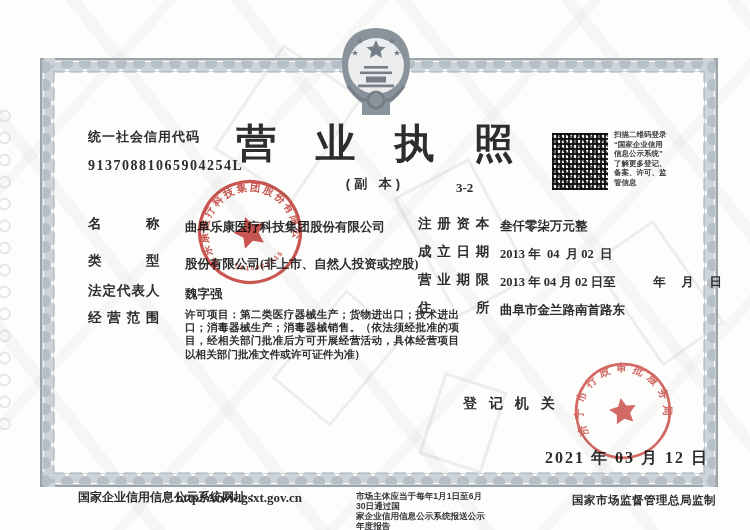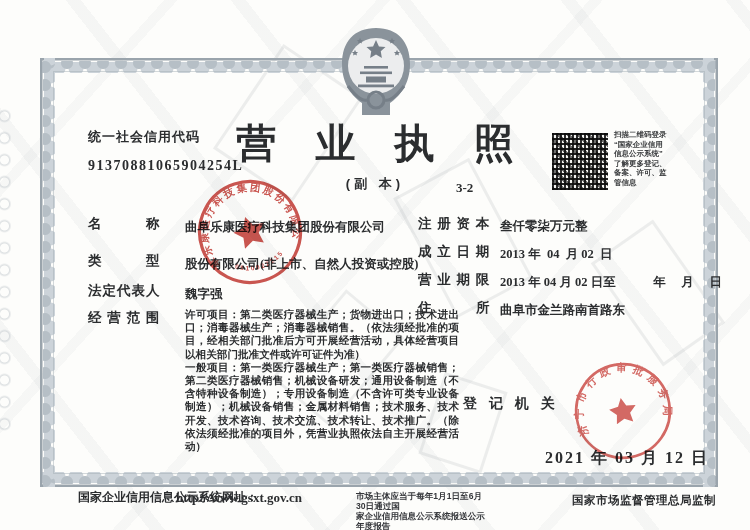--- a/index.html
+++ b/index.html
@@ -132,21 +132,20 @@
 
   <div class="lbl" style="left:88px;top:252px;">类　　　型</div>
   <div class="val" style="left:185px;top:256px;">股份有限公司(非上市、自然人投资或控股)</div>
 
   <div class="lbl" style="left:88px;top:282px;">法定代表人</div>
   <div class="val" style="left:185px;top:286px;">魏字强</div>
 
   <div class="lbl" style="left:88px;top:309px;">经 营 范 围</div>
   <div class="scope">
     <p>许可项目：第二类医疗器械生产；货物进出口；技术进出口；消毒器械生产；消毒器械销售。（依法须经批准的项目，经相关部门批准后方可开展经营活动，具体经营项目以相关部门批准文件或许可证件为准）</p>
-    <p>一般项目：第一类医疗器械生产；第一类医疗器械销售；第二类医疗器械销售；机械设备研发；通用设备制造（不含特种设备制造）；专用设备制造（不含许可类专业设备制造）；机械设备销售；金属材料销售；技术服务、技术开发、技术咨询、技术交流、技术转让、技术推广。（除依法须经批准的项目外，凭营业执照依法自主开展经营活动）</p>
   </div>
 
   <div class="lbl" style="left:418px;top:215px;">注 册 资 本</div>
   <div class="val" style="left:500px;top:218px;">叁仟零柒万元整</div>
 
   <div class="lbl" style="left:418px;top:243px;">成 立 日 期</div>
   <div class="val" style="left:500px;top:246px;">2013 年  04  月 02  日</div>
 
   <div class="lbl" style="left:418px;top:271px;">营 业 期 限</div>
   <div class="val" style="left:500px;top:274px;">2013 年 04 月 02 日至　　　年　 月　 日</div>

